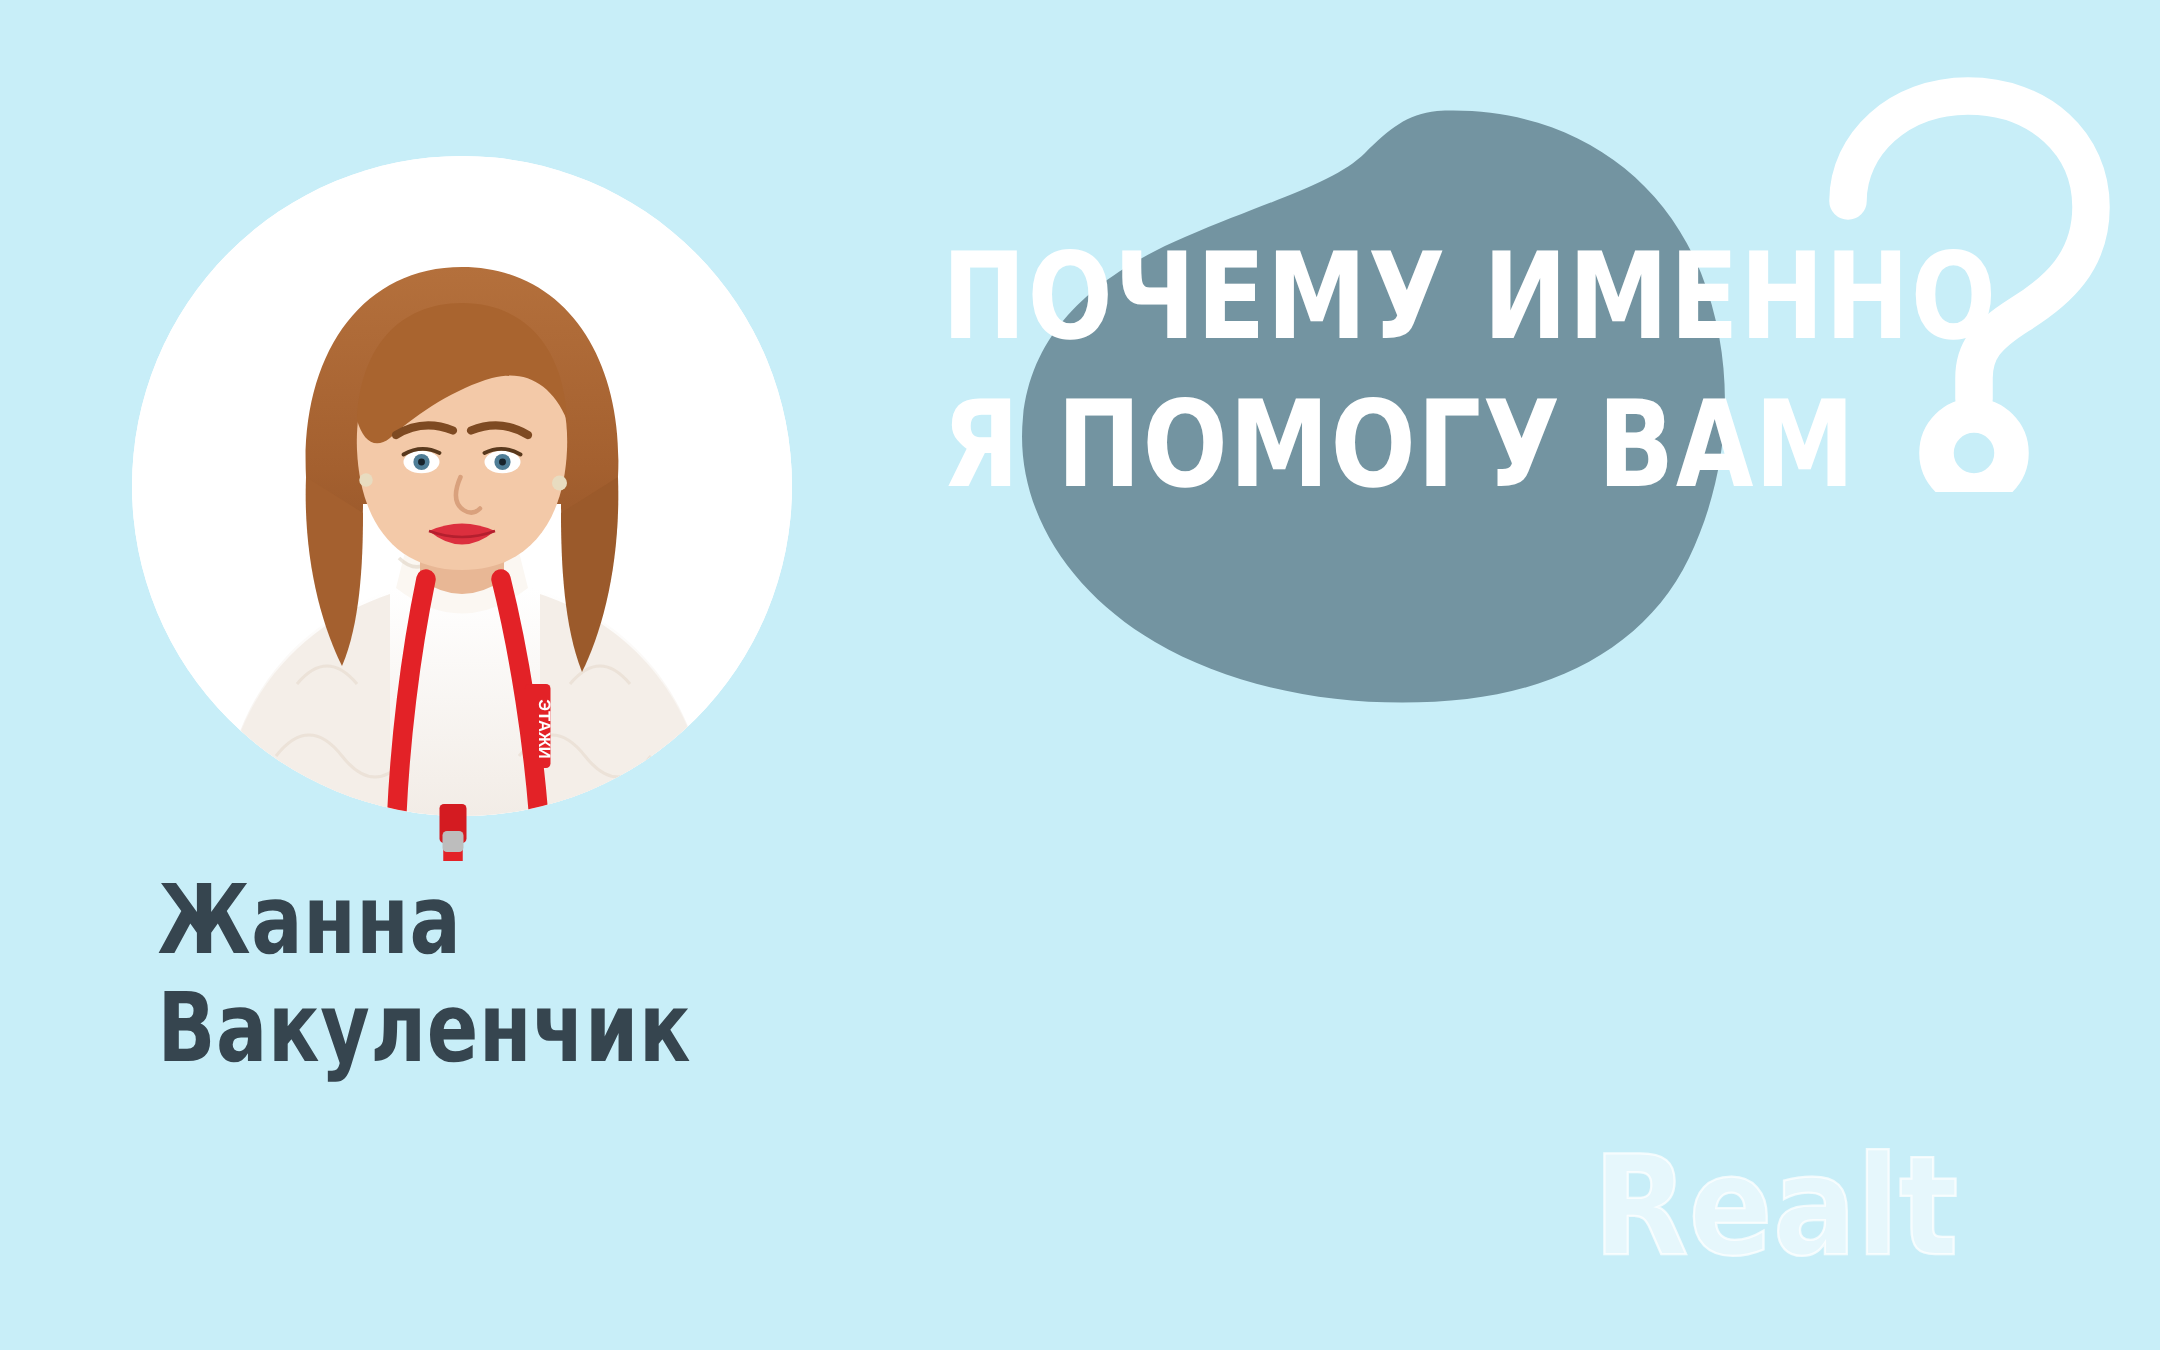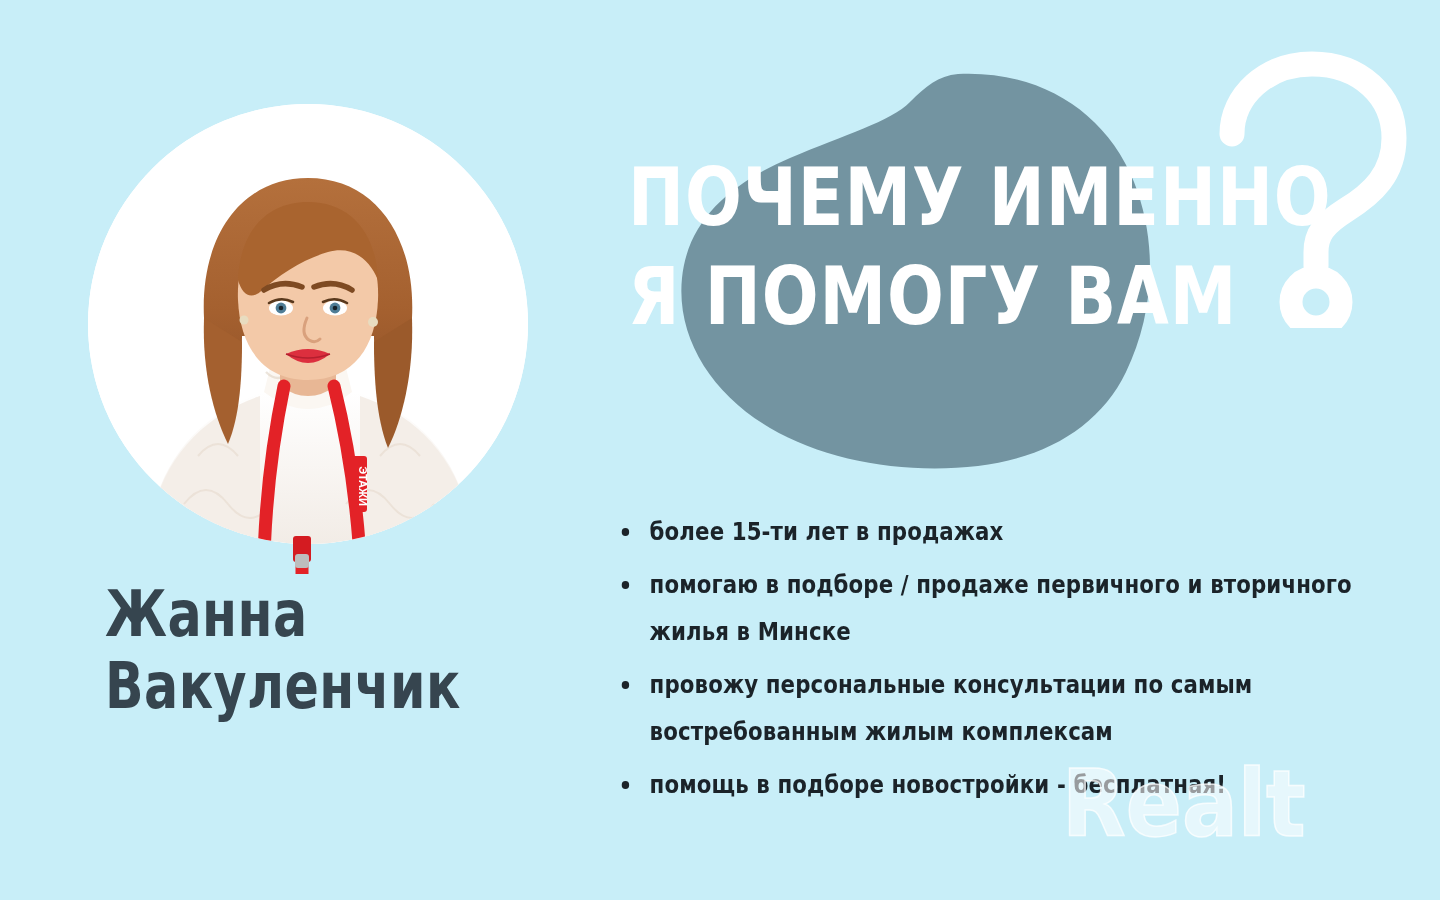--- a/index.html
+++ b/index.html
@@ -241,24 +241,18 @@
   <div id="agent-name">
     <span class="nm-line">Жанна</span>
     <span class="nm-line">Вакуленчик</span>
   </div>
 
   <div id="headline">
     <span class="hl-line">ПОЧЕМУ ИМЕННО</span>
     <span class="hl-line">Я ПОМОГУ ВАМ</span>
   </div>
 
-  <ul id="benefits">
-    <li>более 15-ти лет в продажах</li>
-    <li>помогаю в подборе / продаже первичного и вторичного жилья в Минске</li>
-    <li>провожу персональные консультации по самым востребованным жилым комплексам</li>
-    <li>помощь в подборе новостройки - бесплатная!</li>
-  </ul>
 
   <svg id="watermark" viewBox="0 0 320 110">
     <text x="0" y="84" fill="#ffffff" fill-opacity="0.55" stroke="#ffffff" stroke-opacity="0.75" stroke-width="1.5" font-size="92" font-weight="700" font-family="'DejaVu Sans Condensed','Liberation Sans', sans-serif">Realt</text>
   </svg>
 
 </div>
 
 </body></html>

